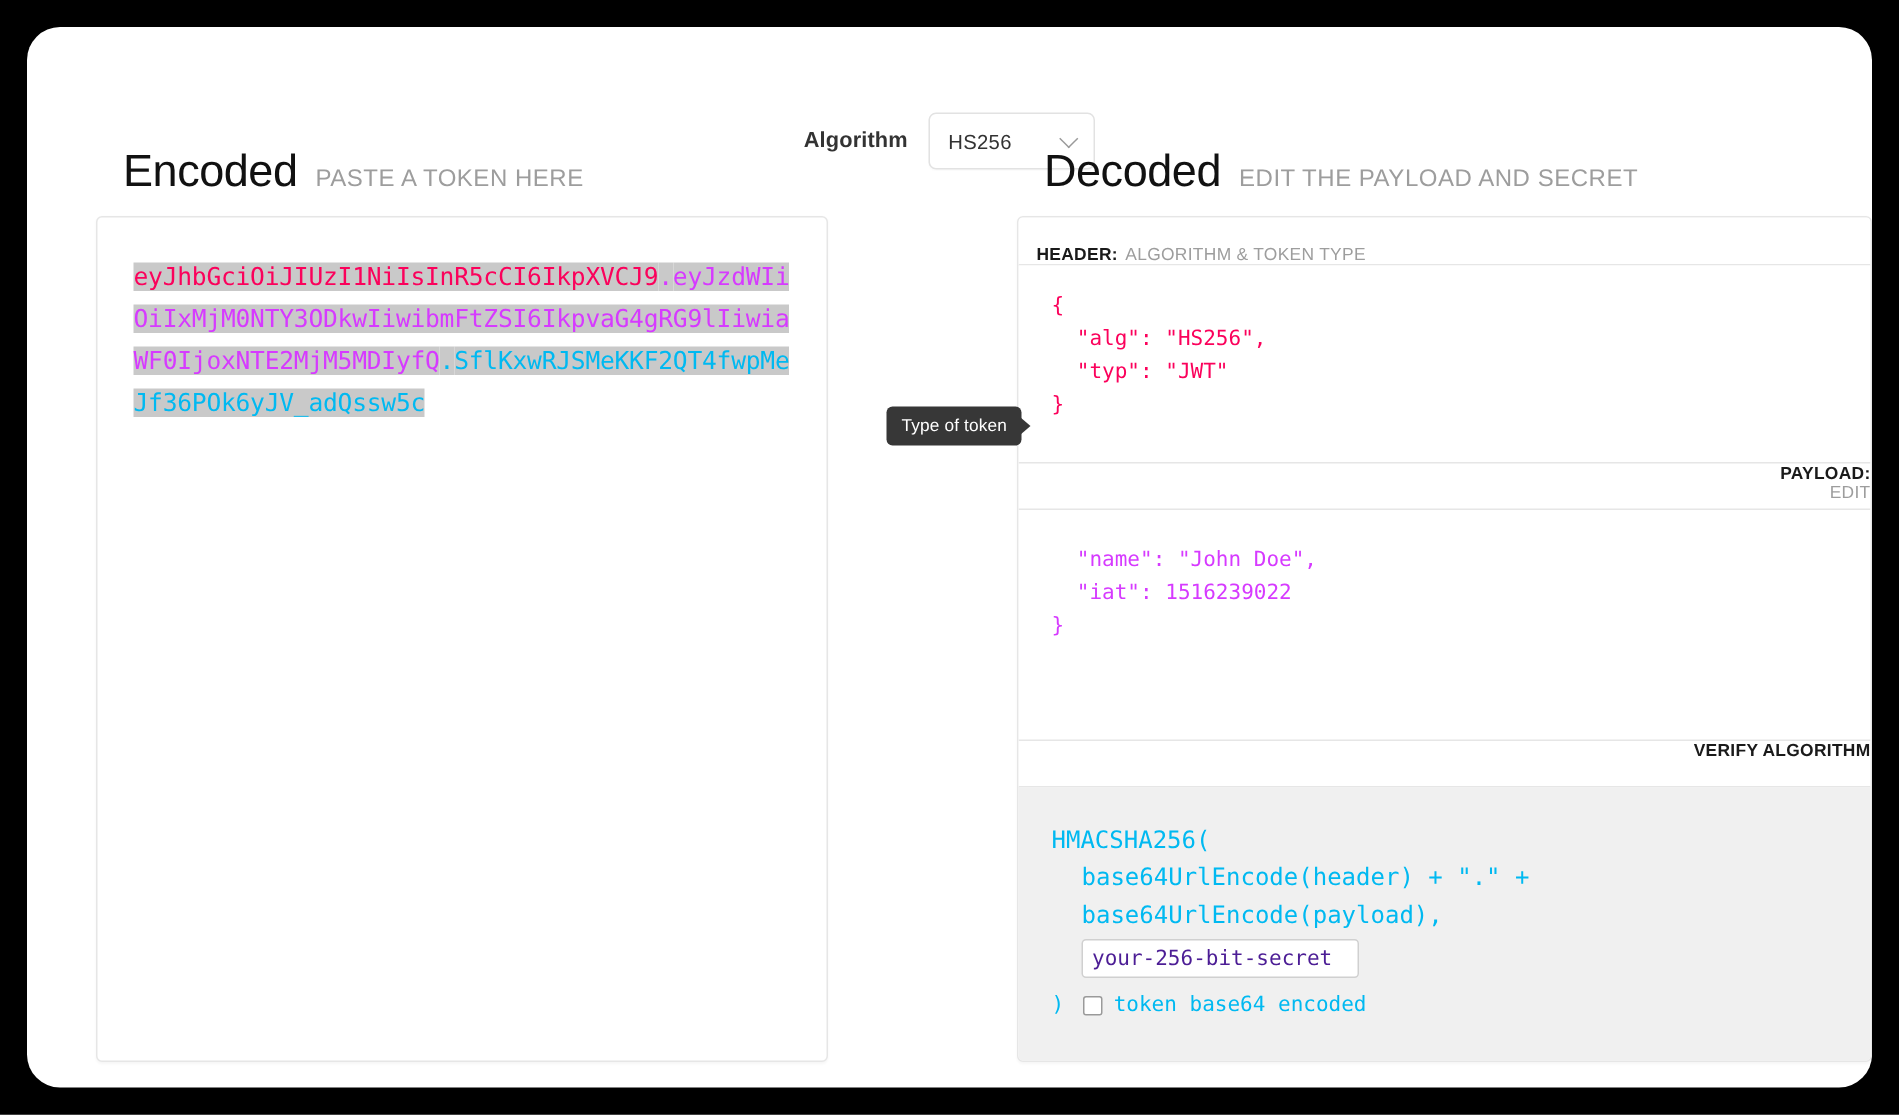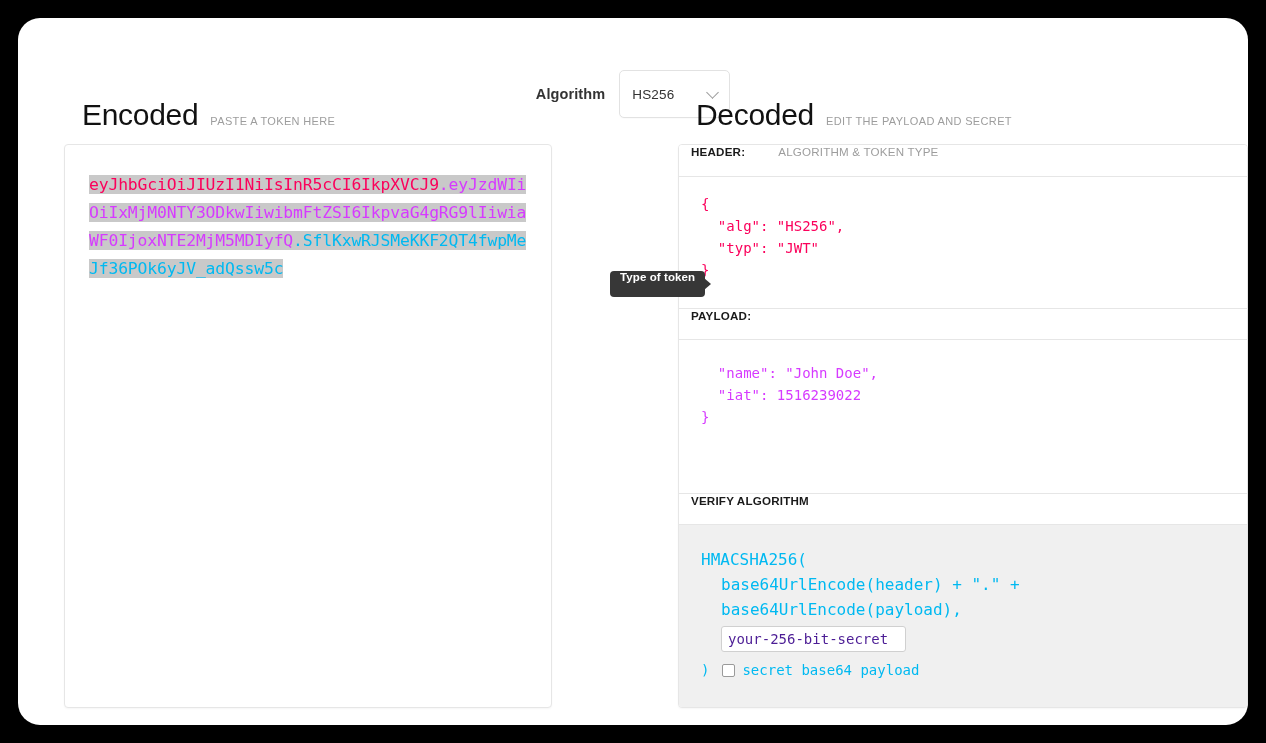--- a/index.html
+++ b/index.html
@@ -32,21 +32,21 @@
   }
   .algo-label {
     font-size: 14.5px;
     font-weight: bold;
     color: #333333;
     letter-spacing: .1px;
     margin-right: 14px;
   }
   .algo-select {
     position: relative;
-    width: 111px; height: 48px;
+    width: 111px; height: 38px;
     border: 1px solid #e2e2e2;
     border-radius: 5px;
     background: #ffffff;
     display: flex;
     align-items: center;
     padding: 0 12px;
     box-shadow: 0 1px 1px rgba(0,0,0,.02);
   }
   .algo-select-value {
     font-size: 13.5px;
@@ -76,21 +76,21 @@
   }
   .col-title {
     font-size: 30px;
     font-weight: normal;
     color: #111111;
     letter-spacing: -0.3px;
     margin-left: 16px;
   }
   .col-sub {
     margin-left: 12px;
-    font-size: 11px;
+    font-size: 16px;
     color: #9d9d9d;
     letter-spacing: .35px;
     text-transform: uppercase;
   }
 
   
   .encoded-box {
     position: relative;
     width: 488px;
     height: 564px;
@@ -112,28 +112,28 @@
   .token span { background: #c9c9c9; }
   .tok-header { color: #fb015b; }
   .tok-dot    { color: #d63aff; }
   .tok-payload{ color: #d63aff; }
   .tok-dot2   { color: #00b9f1; }
   .tok-sig    { color: #00b9f1; }
 
   
   .tooltip {
     position: absolute;
-    left: 592px; top: 253px;
+    left: 573px; top: 253px;
     height: 26px;
     background: #373737;
     border-radius: 4px;
     display: flex;
+    align-items: center;
     padding: 0 10px;
     z-index: 30;
-    font-weight: bold;
   }
   .tooltip-text {
     font-size: 11.5px;
     color: #ffffff;
     white-space: nowrap;
     letter-spacing: .1px;
   }
   .tooltip:after {
     content: "";
     position: absolute;
@@ -153,25 +153,24 @@
     background: #ffffff;
     box-shadow: 0 1px 2px rgba(0,0,0,.04);
     overflow: hidden;
     display: flex;
     flex-direction: column;
   }
   .sec-head {
     height: 32px;
     flex: 0 0 32px;
     display: flex;
-    align-items: flex-start;
+    align-items: flex-end;
     padding-left: 12px;
     background: #ffffff;
     border-bottom: 1px solid #e6e6e6;
-    gap: 28px;
   }
   .sec-head-main {
     font-size: 11.6px;
     font-weight: bold;
     color: #1a1a1a;
     letter-spacing: .2px;
   }
   .sec-head-sub {
     margin-left: 5px;
     font-size: 11.6px;
@@ -294,20 +293,20 @@
         <span class="sec-head-main">VERIFY ALGORITHM</span>
       </div>
       <div class="sec-body sig-body">
         <div class="sig-line">HMACSHA256(</div>
         <div class="sig-line sig-indent-1">base64UrlEncode(header) + "." +</div>
         <div class="sig-line sig-indent-1">base64UrlEncode(payload),</div>
         <input class="secret-input" type="text" value="your-256-bit-secret" style="">
         <div class="sig-last">
           <span>)</span>
           <span class="b64-checkbox"></span>
-          <span>secret base64 payload</span>
+          <span>token base64 encoded</span>
         </div>
       </div>
 
     </div>
   </div>
 
 </div>
 
 </body></html>

